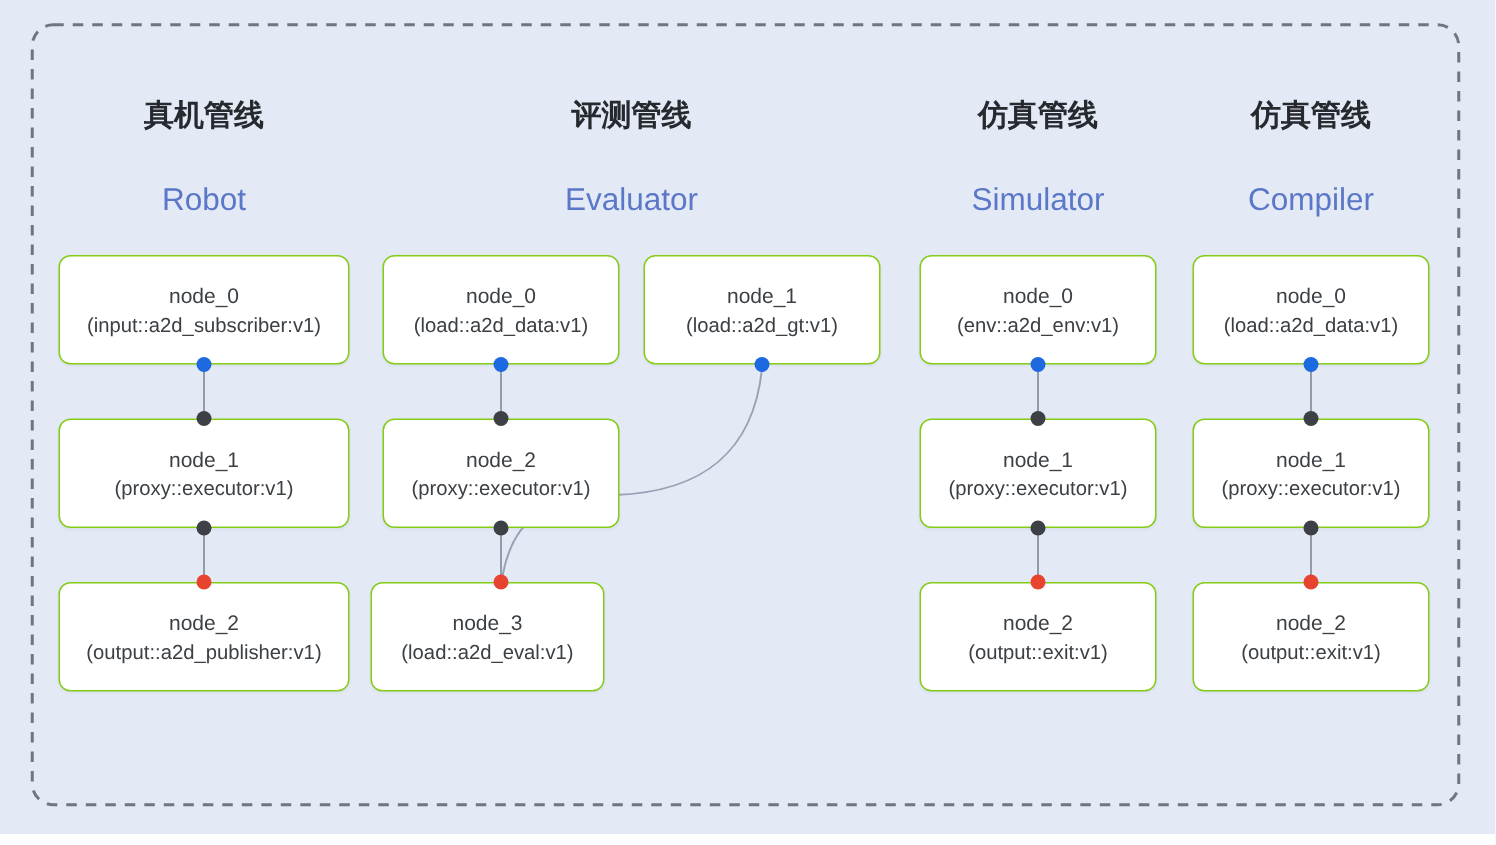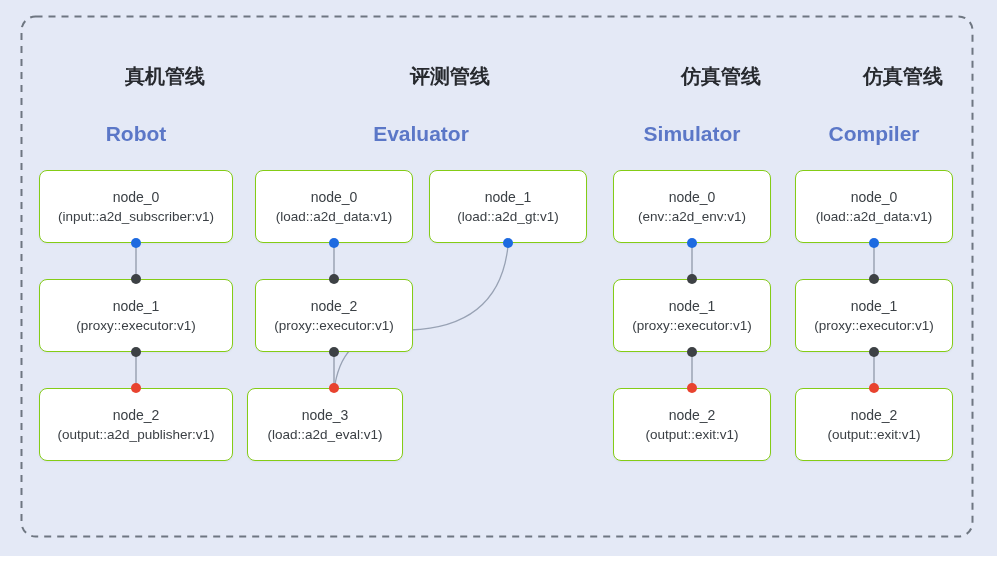--- a/index.html
+++ b/index.html
@@ -5,25 +5,25 @@
   html,body{margin:0;padding:0;background:#ffffff;}
   .canvas{
     position:relative;width:997px;height:563px;overflow:hidden;
     font-family:"Liberation Sans","DejaVu Sans",sans-serif;
     background:#ffffff;
   }
   .panel{position:absolute;left:0;top:0;width:997px;height:556px;background:#e4e9f6;}
   svg.layer{position:absolute;left:0;top:0;z-index:1;}
   .zh-title{
     position:absolute;top:63px;transform:translateX(-50%);
-    font-size:20px;font-weight:700;color:#26292e;white-space:nowrap;z-index:2;margin-left:29px;
+    font-size:20px;font-weight:700;color:#26292e;white-space:nowrap;z-index:2;
   }
   .en-title{
     position:absolute;top:122px;transform:translateX(-50%);
-    font-size:21px;font-weight:700;color:#5b77c7;white-space:nowrap;z-index:2;
+    font-size:21px;font-weight:400;color:#5b77c7;white-space:nowrap;z-index:2;
   }
   .node{
     position:absolute;height:73px;z-index:2;
     background:#ffffff;border:1px solid #84cc16;border-radius:8px;
     display:flex;flex-direction:column;align-items:center;justify-content:center;
     box-shadow:0 1px 2px rgba(40,60,100,0.05);
     box-sizing:border-box;
   }
   .node-name{font-size:14px;color:#3b4045;line-height:20px;}
   .node-type{font-size:13.5px;color:#3b4045;line-height:20px;}

